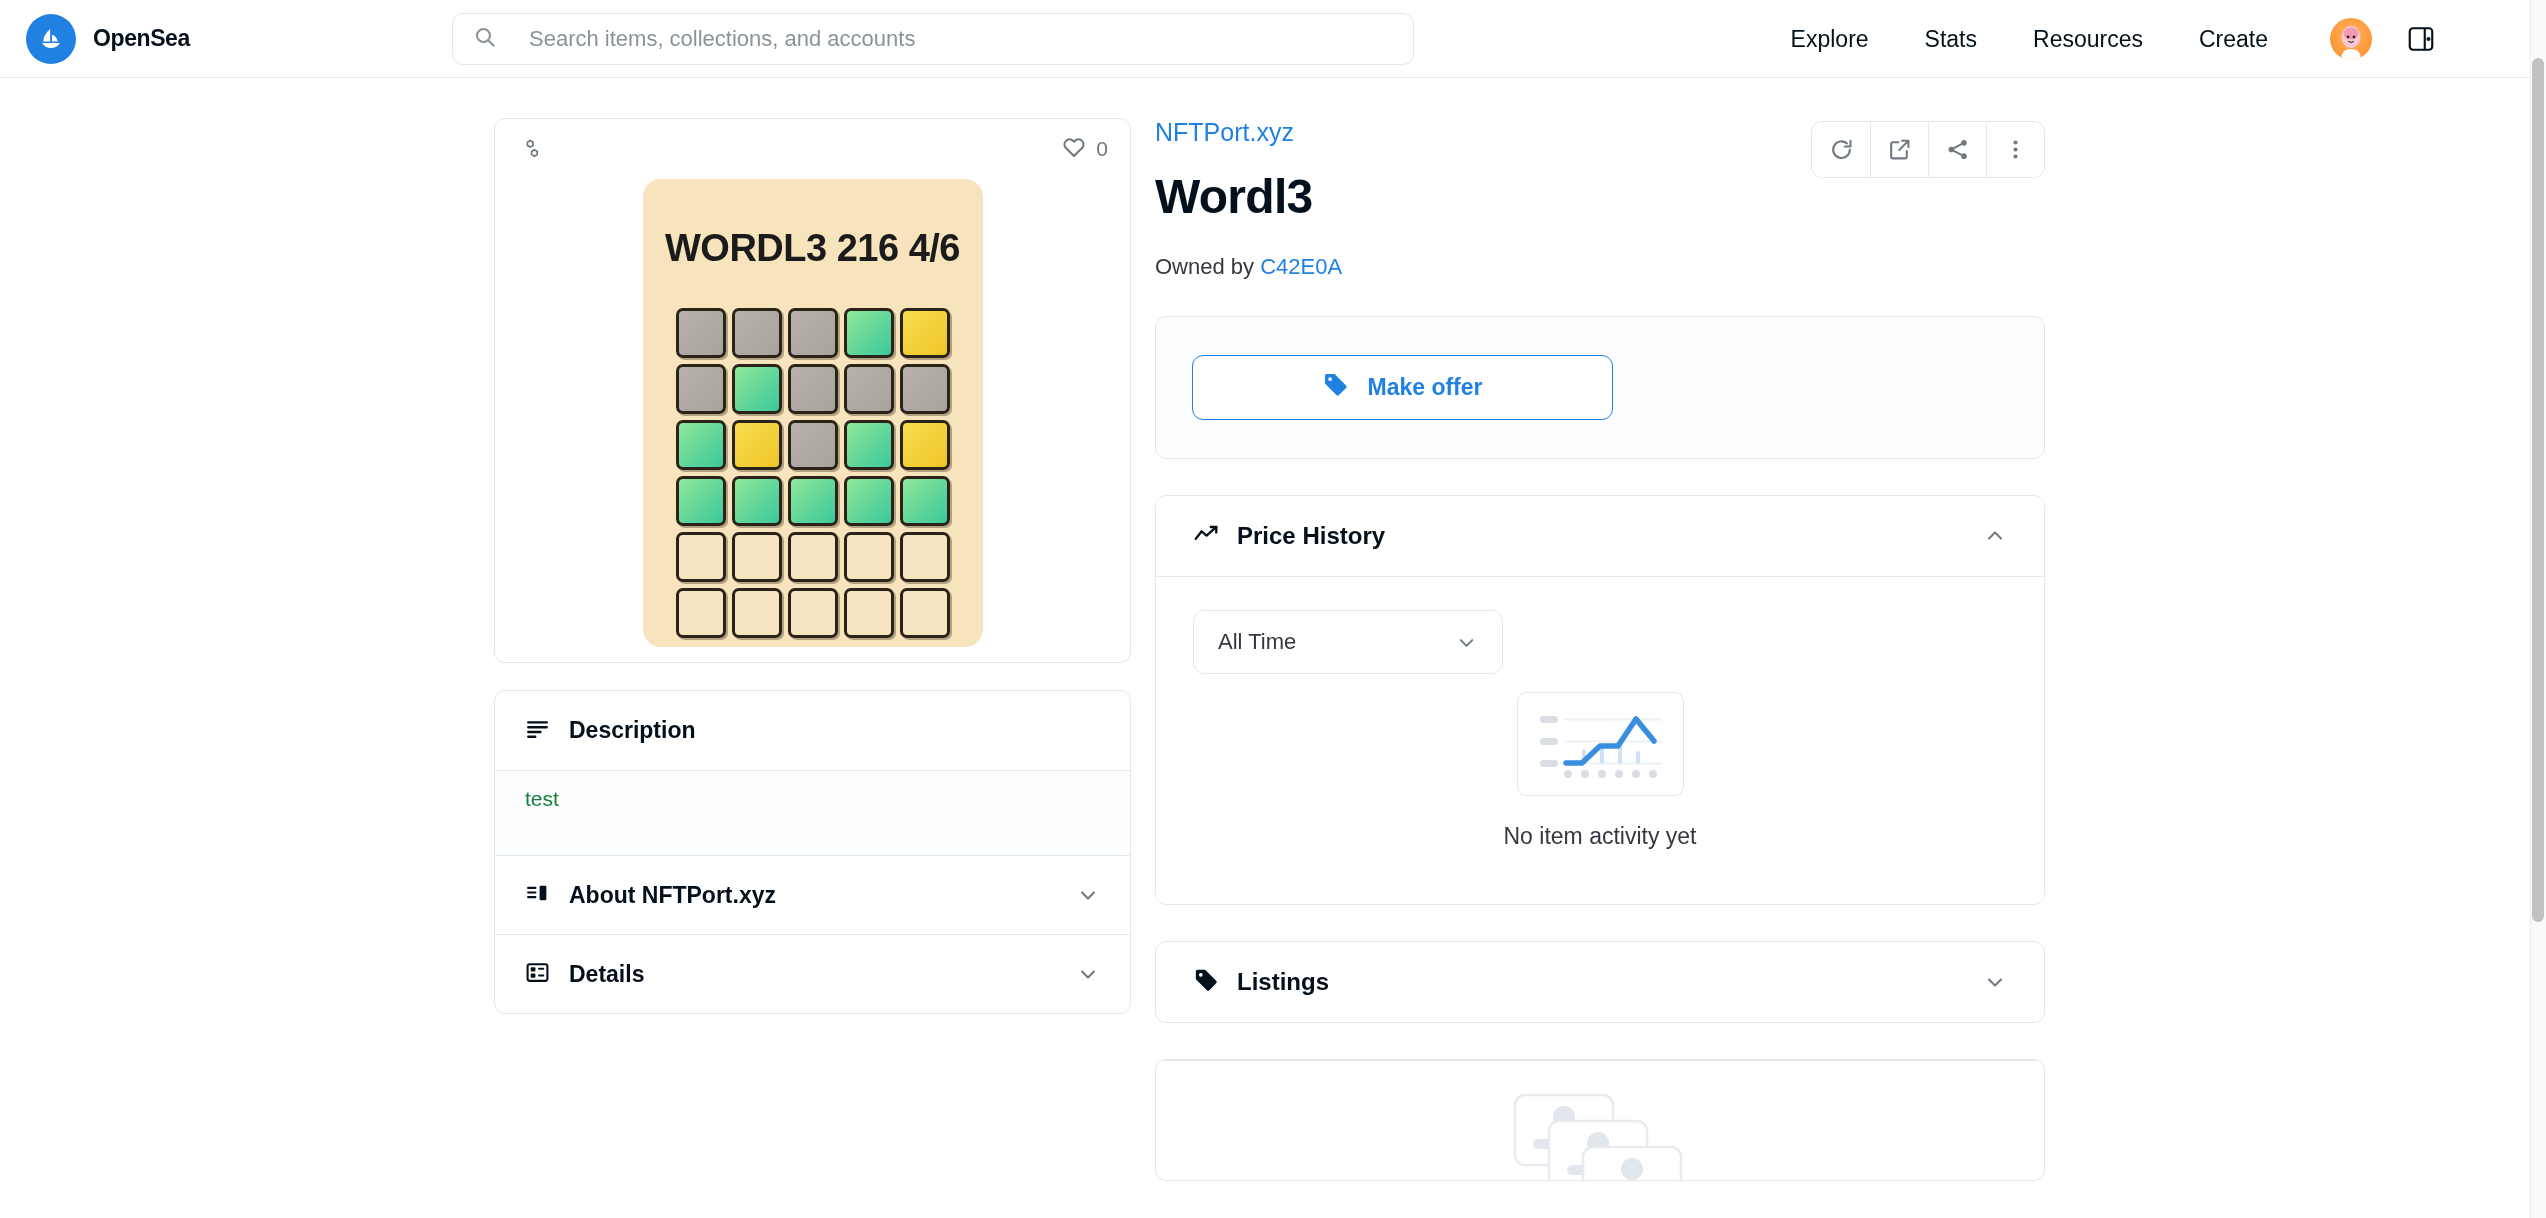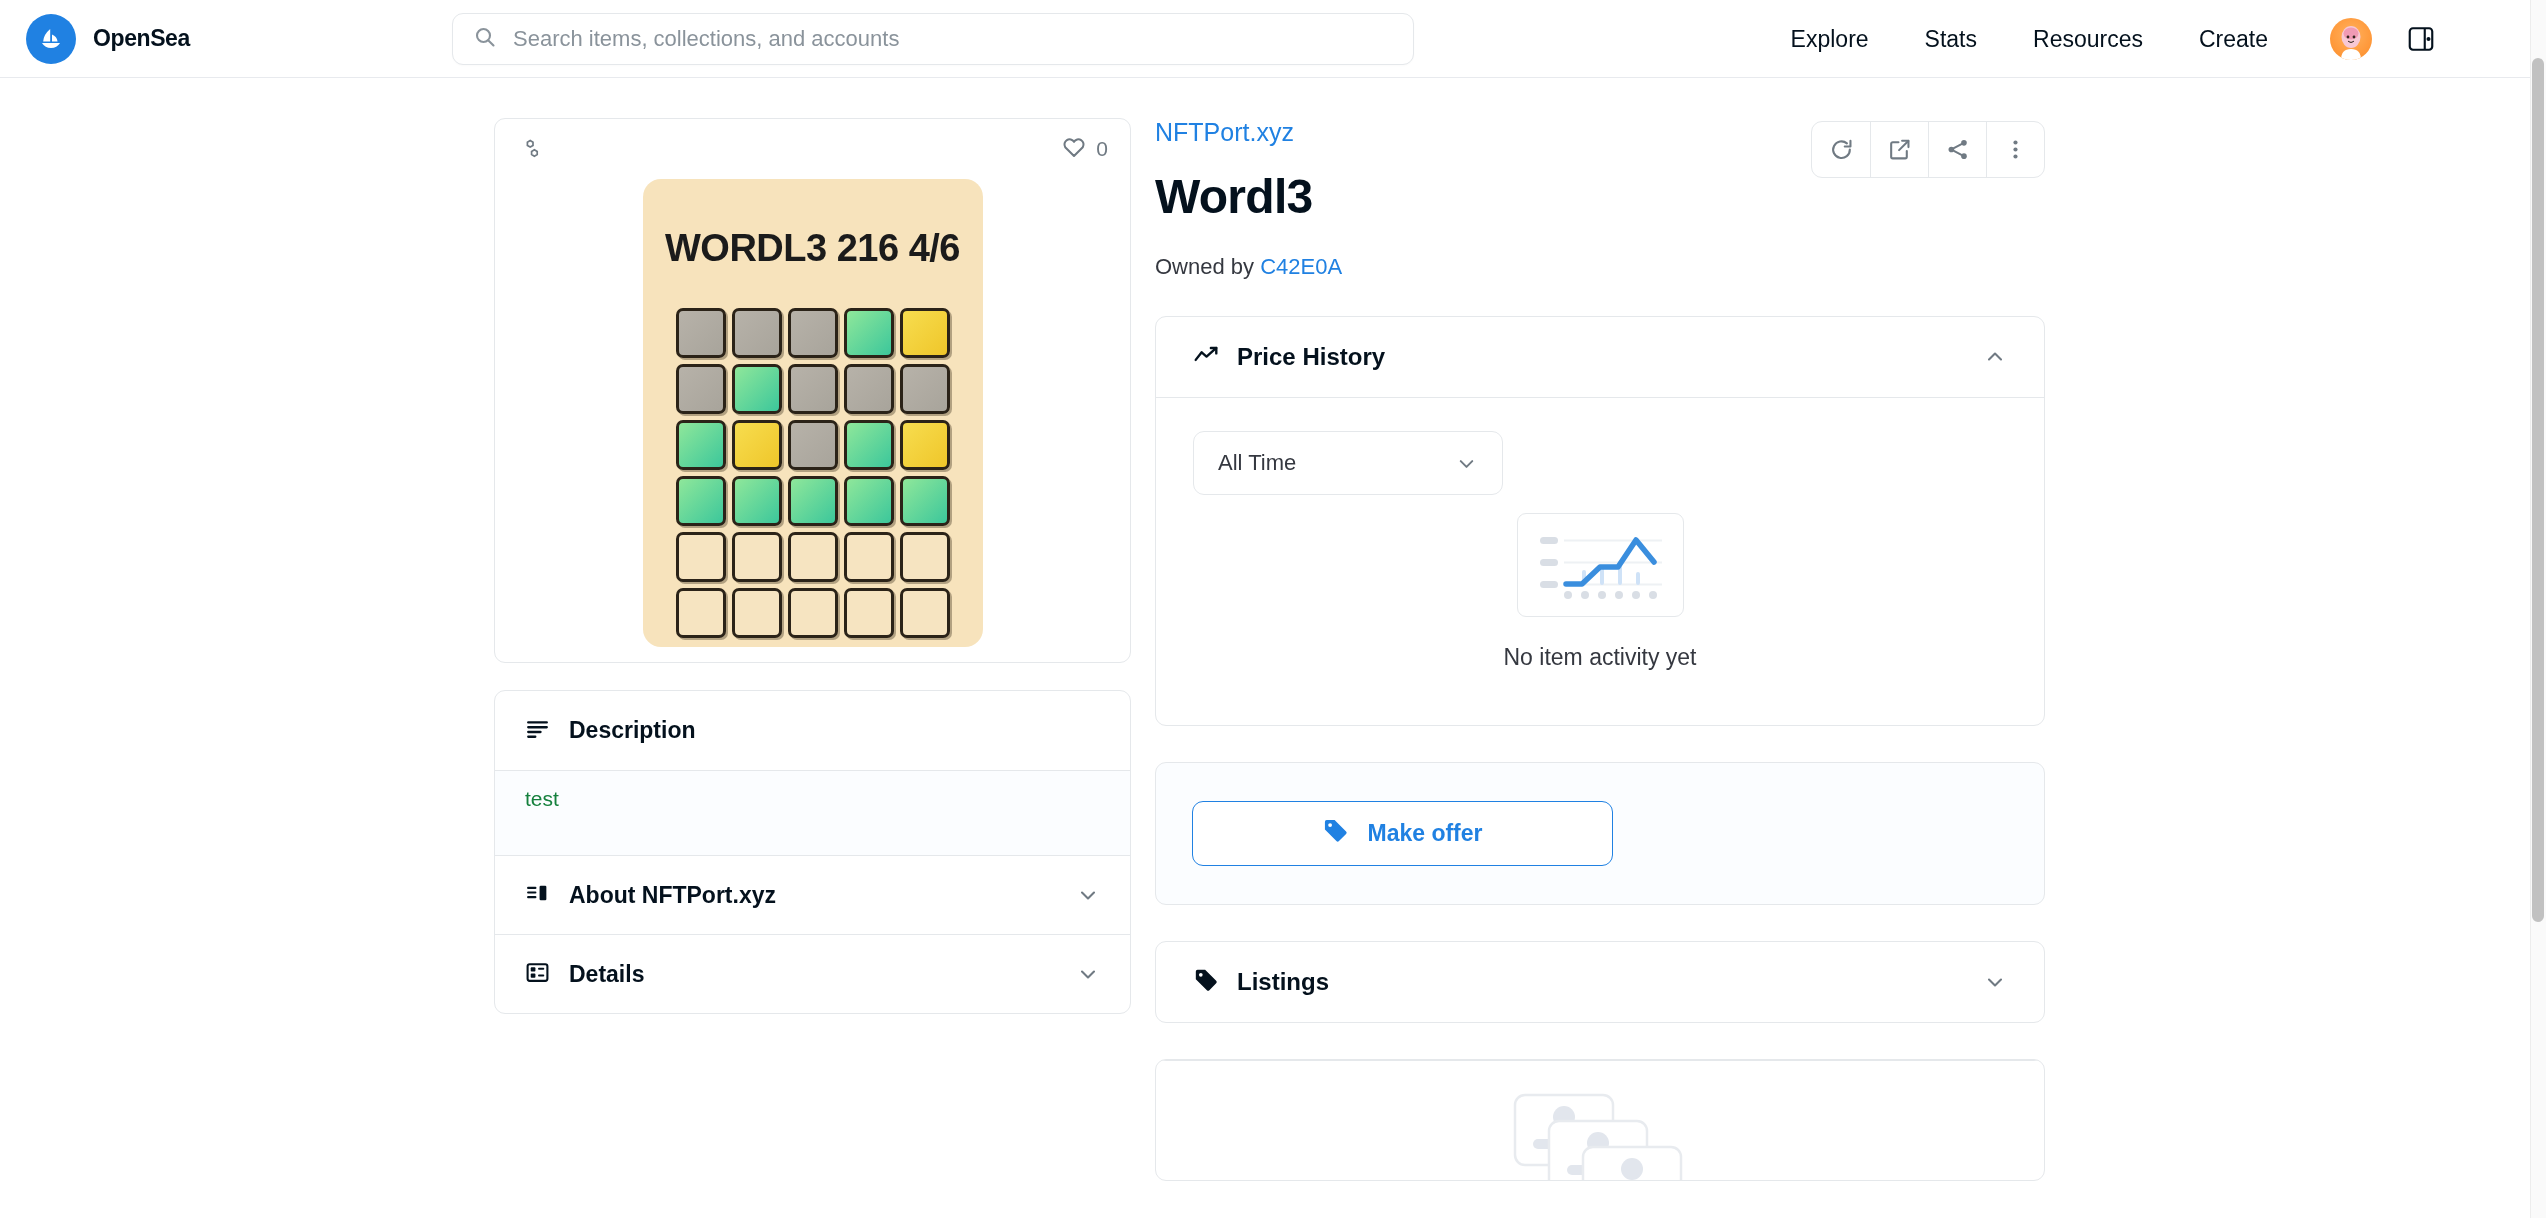--- a/index.html
+++ b/index.html
@@ -56,21 +56,21 @@
   }
   .search-box {
     width: 100%;
     height: 100%;
     border: 1px solid #e5e8eb;
     border-radius: 11px;
     background: #ffffff;
     display: flex;
     align-items: center;
     padding: 0 20px;
-    gap: 16px;
+    gap: 32px;
     box-shadow: 0 1px 2px rgba(0,0,0,0.02);
   }
   .search-input {
     border: none;
     outline: none;
     background: transparent;
     font-family: "Liberation Sans", sans-serif;
     font-size: 22px;
     color: #04111d;
     width: 100%;
@@ -519,20 +519,32 @@
           </div>
           <div style="width:58px;height:55px;display:flex;align-items:center;justify-content:center;cursor:pointer;border-left:1px solid #e5e8eb;">
             <svg width="25" height="25" viewBox="0 0 24 24" fill="#707a83">
               <circle cx="12" cy="5.3" r="2"></circle>
               <circle cx="12" cy="12" r="2"></circle>
               <circle cx="12" cy="18.7" r="2"></circle>
             </svg>
           </div>
         </div>
       </div>
+    </div>
+
+    <div class="card offer-card" style="margin-top:36px;">
+      <button class="make-offer-btn">
+        <span>
+          <svg width="27" height="27" viewBox="0 0 24 24" fill="#2081e2">
+            <path d="M11.2 2.6 L21.4 12.8 a1.6 1.6 0 0 1 0 2.3 l-6.3 6.3 a1.6 1.6 0 0 1 -2.3 0 L2.6 11.2 V4.2 a1.6 1.6 0 0 1 1.6 -1.6 Z"></path>
+            <circle cx="7.2" cy="7.2" r="1.7" fill="#ffffff"></circle>
+          </svg>
+        </span>
+        <span>Make offer</span>
+      </button>
     </div>
 
     <div class="card" style="margin-top:36px;">
       <div class="sect-head">
         <span>
           <svg width="26" height="26" viewBox="0 0 24 24" fill="none" stroke="#04111d" stroke-width="2.2" stroke-linecap="round" stroke-linejoin="round">
             <polyline points="2.5,16.5 8,9.5 12.5,13.5 21.5,5.5"></polyline>
             <polyline points="16.5,5.5 21.5,5.5 21.5,10.5"></polyline>
           </svg>
         </span>
@@ -576,32 +588,20 @@
               <circle cx="89" cy="70" r="4" fill="#d9dee5"></circle>
               <circle cx="106" cy="70" r="4" fill="#d9dee5"></circle>
               <circle cx="123" cy="70" r="4" fill="#d9dee5"></circle>
             </svg>
           </div>
           <div class="empty-text">No item activity yet</div>
         </div>
       </div>
     </div>
 
-    <div class="card offer-card" style="margin-top:36px;">
-      <button class="make-offer-btn">
-        <span>
-          <svg width="27" height="27" viewBox="0 0 24 24" fill="#2081e2">
-            <path d="M11.2 2.6 L21.4 12.8 a1.6 1.6 0 0 1 0 2.3 l-6.3 6.3 a1.6 1.6 0 0 1 -2.3 0 L2.6 11.2 V4.2 a1.6 1.6 0 0 1 1.6 -1.6 Z"></path>
-            <circle cx="7.2" cy="7.2" r="1.7" fill="#ffffff"></circle>
-          </svg>
-        </span>
-        <span>Make offer</span>
-      </button>
-    </div>
-
     <div class="card" style="margin-top:36px;">
       <div class="sect-head">
         <span>
           <svg width="26" height="26" viewBox="0 0 24 24" fill="#04111d">
             <path d="M11.2 2.6 L21.4 12.8 a1.6 1.6 0 0 1 0 2.3 l-6.3 6.3 a1.6 1.6 0 0 1 -2.3 0 L2.6 11.2 V4.2 a1.6 1.6 0 0 1 1.6 -1.6 Z"></path>
             <circle cx="7.2" cy="7.2" r="1.7" fill="#ffffff"></circle>
           </svg>
         </span>
         <span class="sect-title">Listings</span>
         <span class="sect-chev">

